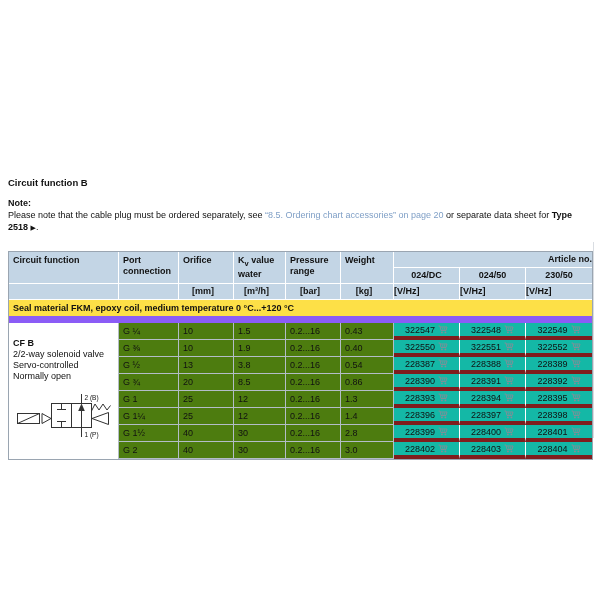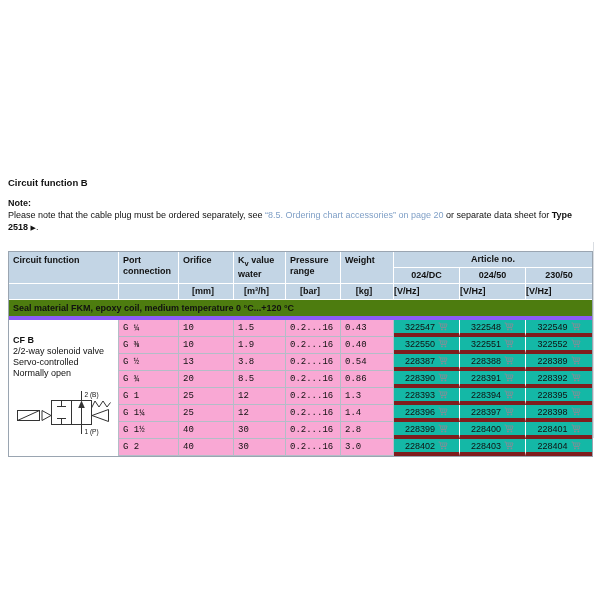--- a/index.html
+++ b/index.html
@@ -33,44 +33,43 @@
     background: #c3d5e5;
     font-weight: bold;
     text-align: left;
     vertical-align: top;
     padding: 3px 10px 2px 4px;
     border-right: 1px solid #fff;
     border-bottom: 1px solid #fff;
     line-height: 11px;
     white-space: normal;
   }
-  thead th.article-span { text-align: center; vertical-align: middle; padding: 2px 0; }
+  thead th.article-span { text-align: right; vertical-align: middle; padding: 2px 0; }
   thead th.article-sub  { text-align: center; vertical-align: middle; padding: 2px 0; }
   thead th.unit { padding-top: 2px; padding-bottom: 2px; text-align: center; }
   thead th.unit-center { padding: 2px 0; }
   td.seal-row {
-    background: #4d7c0f;
+    background: #fde047;
     font-weight: bold;
     padding: 3px 4px;
-    border-bottom: 4px solid #8b5cf6;
+    border-bottom: 7px solid #8b5cf6;
   }
   td.product-cell {
     vertical-align: top;
     padding: 15px 4px;
     border-right: 1px solid #b3bdc7;
     line-height: 11px;
   }
   td.val-cell {
-    background: #f9a8d4;
+    background: #4d7c0f;
     padding: 0 4px;
     height: 15.5px;
     border-right: 1px solid #b3bdc7;
     border-bottom: 1px solid #b3bdc7;
     vertical-align: middle;
-    font-family: Liberation Mono, monospace;
   }
   td.article-cell {
     background: #14b8a6;
     text-align: center;
     vertical-align: middle;
     border-right: 1px solid #fff;
     border-bottom: 4px solid #7f1d1d;
   }
   td.article-cell:last-child, thead th:last-child { border-right: none; }
   .product-code { font-weight: bold; }

